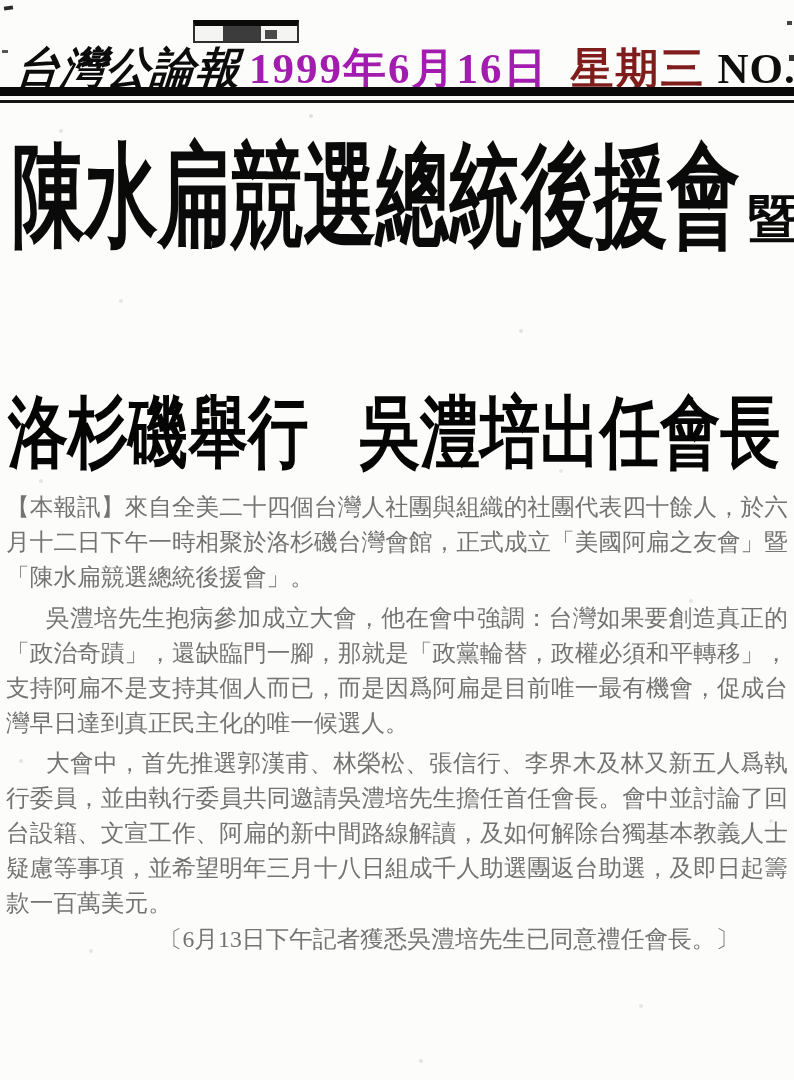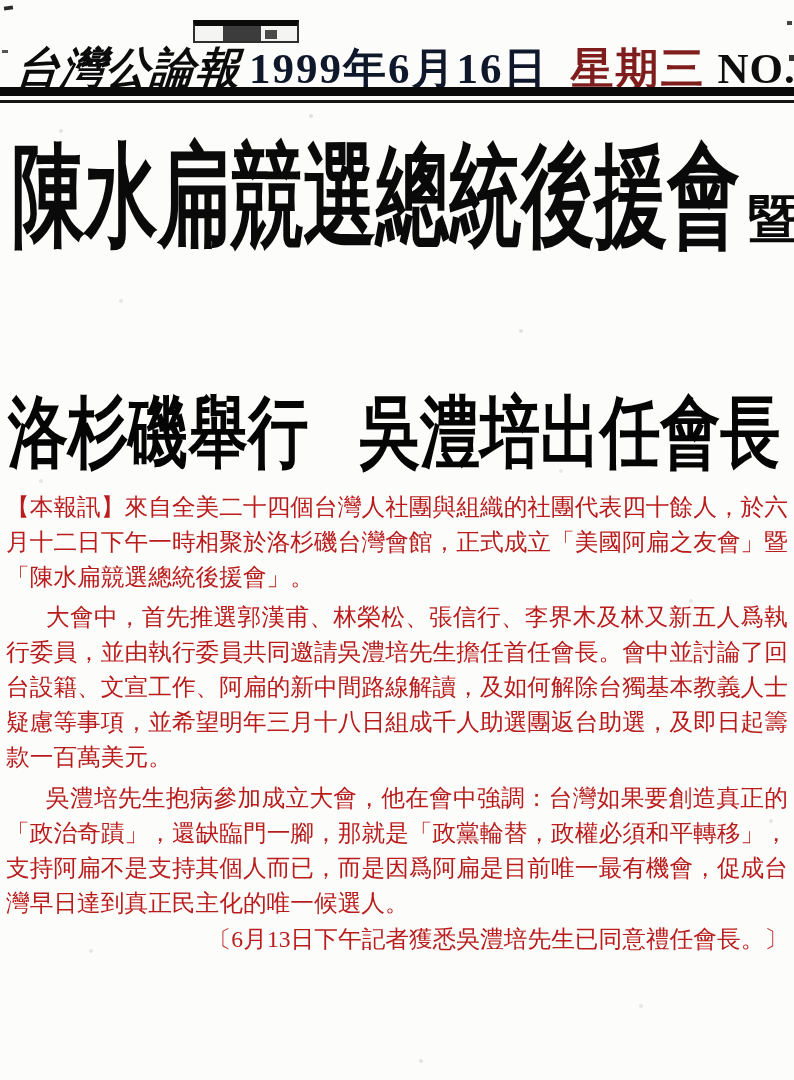--- a/index.html
+++ b/index.html
@@ -44,21 +44,21 @@
     position:absolute; left:14px; right:4px; top:40px; height:56px;
     display:flex; align-items:baseline; white-space:nowrap;
   }
   .brand {
     font-family:"DejaVu Serif",serif;
     font-weight:900; font-style:italic;
     font-size:44px; line-height:56px; letter-spacing:1px;
     transform:skewX(-4deg); transform-origin:left bottom;
     color:#0c0c0c;
   }
-  .mdate { margin-left:10px; font-size:43px; font-weight:700; letter-spacing:2px; color:#0f172a;text-align:right; }
+  .mdate { margin-left:10px; font-size:43px; font-weight:700; letter-spacing:2px; color:#a21caf;text-align:right; }
   .mweek { margin-left:22px; font-size:43px; font-weight:700; letter-spacing:2px; color:#7f1d1d; }
   .mno   { margin-left:12px; font-size:43px; font-weight:700; letter-spacing:1px; color:#0e0e0e; }
 
   .rule-thick { position:absolute; left:0; right:0; top:87px; height:9px; background:#0a0a0a; }
   .rule-thin  { position:absolute; left:0; right:0; top:100px; height:3px; background:#161616; }
 
   
   .h1 { position:absolute; left:12px; top:138px; width:782px; height:124px; }
   .h1main {
     display:inline-block; white-space:nowrap;
@@ -91,27 +91,27 @@
   }
   .h3a { left:8px; }
   .h3b { left:360px; }
 
   
   .article {
     position:absolute; left:0; right:0; top:490px;
     padding:0 6px;
     font-size:23.7px; line-height:35px;
     text-align:justify; text-justify:inter-ideograph;
-    color:#b91c1c;
+    color:#737373;
   }
   .para { margin:0; }
   .para.indent { text-indent:40px; margin-top:6px; }
   .para.p2 { margin-top:5px; }
   .para.p3 { margin-top:0; }
-  .para.note { text-indent:104px; margin-top:1px; text-align:right; }
+  .para.note { text-indent:104px; margin-top:1px; text-align:center; }
 </style>
 </head>
 <body>
 
 <div class="page">
 
   <div class="speckles"></div>
   <div class="speck s1"></div>
   <div class="speck s2"></div>
   <div class="speck s3"></div>
@@ -138,18 +138,18 @@
   </h1>
 
 
   <h2 class="h3">
     <span class="h3a">洛杉磯舉行</span>
     <span class="h3b">吳澧培出任會長</span>
   </h2>
 
   <section class="article">
     <p class="para p0">【本報訊】來自全美二十四個台灣人社團與組織的社團代表四十餘人，於六月十二日下午一時相聚於洛杉磯台灣會館，正式成立「美國阿扁之友會」暨「陳水扁競選總統後援會」。</p>
+    <p class="para indent p1">吳澧培先生抱病參加成立大會，他在會中強調：台灣如果要創造真正的「政治奇蹟」，還缺臨門一腳，那就是「政黨輪替，政權必須和平轉移」，支持阿扁不是支持其個人而已，而是因爲阿扁是目前唯一最有機會，促成台灣早日達到真正民主化的唯一候選人。</p>
     <p class="para indent p2">大會中，首先推選郭漢甫、林榮松、張信行、李界木及林又新五人爲執行委員，並由執行委員共同邀請吳澧培先生擔任首任會長。會中並討論了回台設籍、文宣工作、阿扁的新中間路線解讀，及如何解除台獨基本教義人士疑慮等事項，並希望明年三月十八日組成千人助選團返台助選，及即日起籌款一百萬美元。</p>
-    <p class="para indent p1">吳澧培先生抱病參加成立大會，他在會中強調：台灣如果要創造真正的「政治奇蹟」，還缺臨門一腳，那就是「政黨輪替，政權必須和平轉移」，支持阿扁不是支持其個人而已，而是因爲阿扁是目前唯一最有機會，促成台灣早日達到真正民主化的唯一候選人。</p>
     <p class="para note">〔6月13日下午記者獲悉吳澧培先生已同意禮任會長。〕</p>
   </section>
 
 </div>
 
 </body></html>

